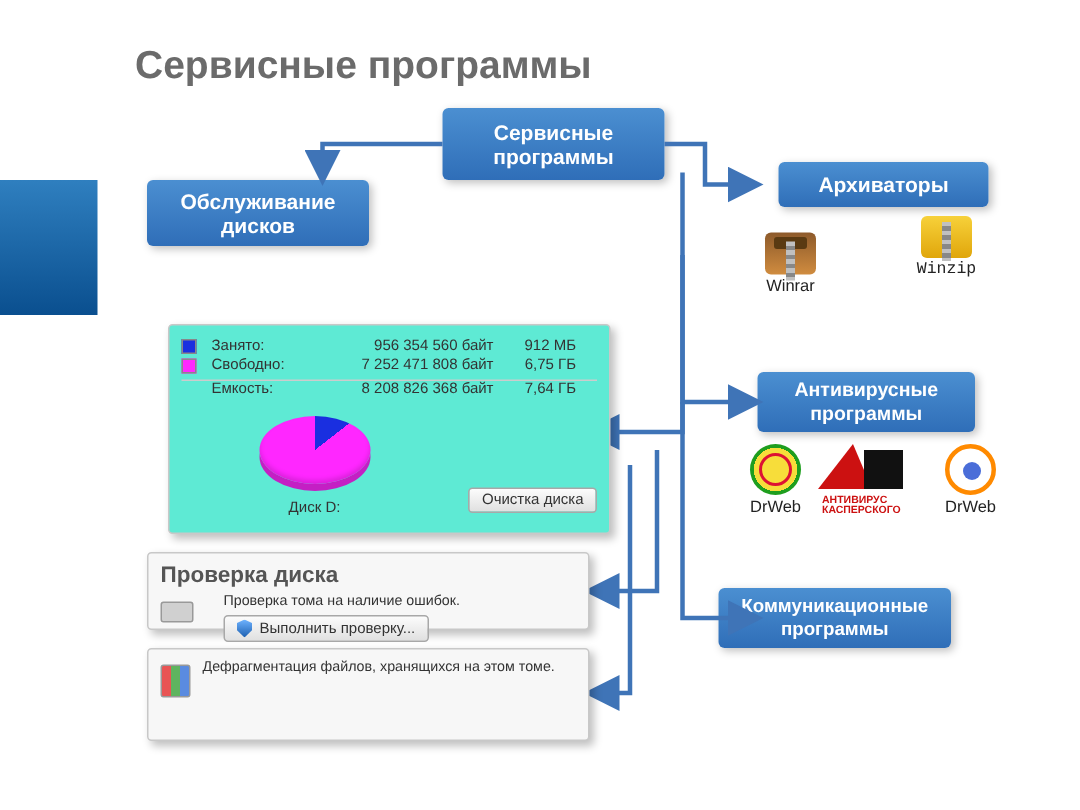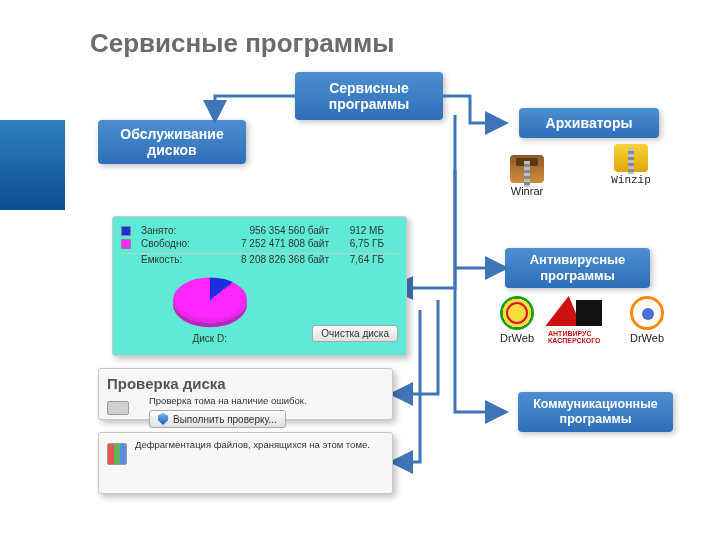--- a/index.html
+++ b/index.html
@@ -28,21 +28,21 @@
     border-radius: 4px;
     display: flex; align-items: center; justify-content: center;
     text-align: center; font-size: 14px; font-weight: 600;
     box-shadow: 2px 2px 6px rgba(0,0,0,.25);
     padding: 6px 10px;
   }
   #svc   { left: 295px; top: 72px;  width: 148px; height: 48px; }
   #left1 { left: 98px;  top: 120px; width: 148px; height: 44px; }
   #arch  { left: 519px; top: 108px; width: 140px; height: 30px; }
   #av    { left: 505px; top: 248px; width: 145px; height: 40px; font-size:13px; line-height:1.2; }
-  #comm  { left: 518px; top: 392px; width: 155px; height: 40px; font-size:12.5px; line-height:1.2; }
+  #comm  { left: 479px; top: 392px; width: 155px; height: 40px; font-size:12.5px; line-height:1.2; }
   
   svg.connectors { position:absolute; left:0; top:0; width:720px; height:540px; pointer-events:none; }
   
   .panel {
     position: absolute;
     background: #f7f7f7;
     border: 1px solid #c8c8c8;
     border-radius: 3px;
     font-size: 10px;
     box-shadow: 3px 3px 6px rgba(0,0,0,.25);

